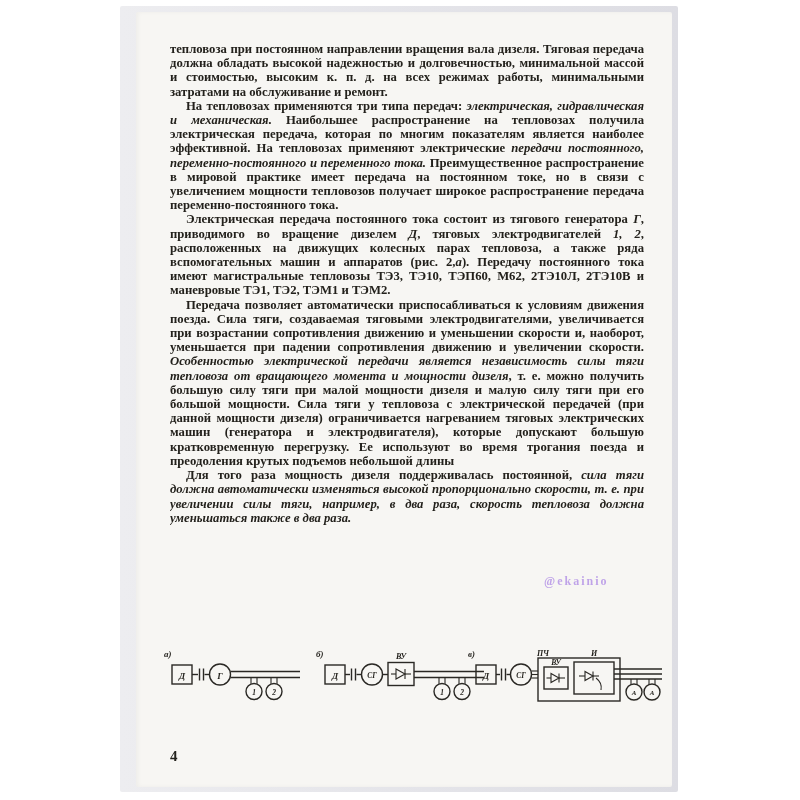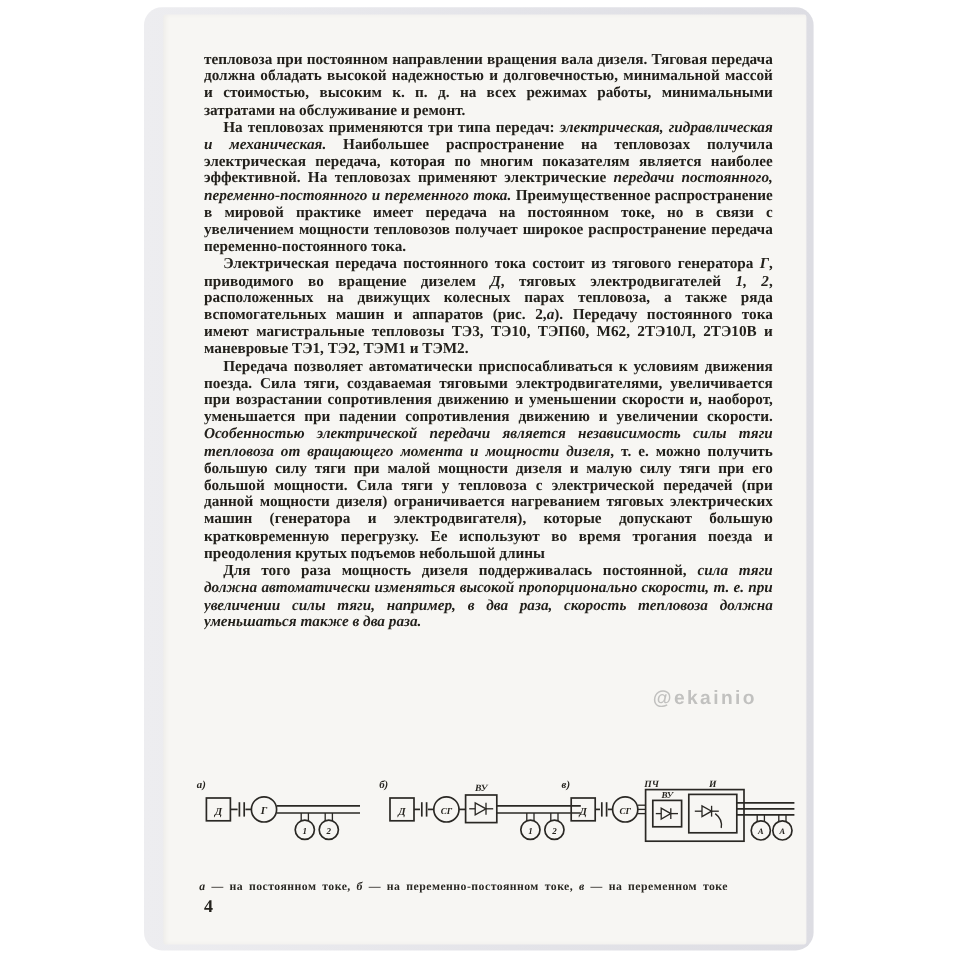--- a/index.html
+++ b/index.html
@@ -1,38 +1,38 @@
 <!DOCTYPE html>
 <html><head>
 <meta charset="utf-8">
 <style>
   html,body{margin:0;padding:0;width:800px;height:800px;overflow:hidden;background:#ffffff;}
   body{position:relative;font-family:"Liberation Serif","DejaVu Serif",serif;}
   .scan{position:absolute;left:120px;top:6px;width:558px;height:786px;
         background:linear-gradient(to right,#ededf0,#e4e4e9 55%,#dddde3);
-        border-radius:15px;}
+        border-radius:2px;}
   .page-inner{position:absolute;left:16px;top:6px;right:6px;bottom:5px;
         background:#f7f6f3;border-radius:2px;
         box-shadow:inset 2px 0 4px rgba(0,0,0,0.04);}
   .text-block{position:absolute;left:34px;top:30px;width:474px;height:604px;
         overflow:hidden;color:#23211c;font-size:12.7px;line-height:14.2px;
         font-weight:bold;text-align:justify;}
   .para{margin:0;}
   .para.ind{text-indent:16px;}
   .it{font-style:italic;}
   .figure-svg{position:absolute;left:26px;top:636px;overflow:visible;}
   .fig-caption{position:absolute;left:34px;top:700px;width:474px;text-align:center;
         color:#26241f;font-size:13px;font-weight:bold;letter-spacing:1px;}
   .fig-legend{position:absolute;left:30px;top:722px;width:486px;color:#2a2823;
         font-size:9.8px;font-weight:bold;letter-spacing:0.4px;word-spacing:2px;}
   .page-number{position:absolute;left:34px;top:736px;color:#23211c;
         font-size:15px;font-weight:bold;}
-  .watermark{position:absolute;left:408px;top:562px;color:#737373;opacity:0.4;
-        font-family:Liberation Sans, sans-serif;
-        font-size:16px;font-weight:bold;letter-spacing:2px;}
+  .watermark{position:absolute;left:408px;top:562px;color:#6d28d9;opacity:0.4;
+        font-family:Liberation Serif, serif;
+        font-size:12px;font-weight:bold;letter-spacing:2px;}
   svg .ln{stroke:#2a2824;stroke-width:1.4;fill:none;}
   svg .thin{stroke:#2a2824;stroke-width:1.1;fill:none;}
   svg text{fill:#26241f;font-family:"Liberation Serif","DejaVu Serif",serif;
         font-weight:bold;font-style:italic;}
 </style>
 </head>
 <body>
 
 <div class="scan">
   <div class="page-inner">
@@ -135,17 +135,16 @@
         <line class="thin" x1="475" y1="31" x2="475" y2="36.5"></line>
         <circle class="ln" cx="472" cy="44" r="8"></circle>
         <text x="472" y="47" font-size="7" text-anchor="middle">А</text>
         <line class="thin" x1="487" y1="31" x2="487" y2="36.5"></line>
         <line class="thin" x1="493" y1="31" x2="493" y2="36.5"></line>
         <circle class="ln" cx="490" cy="44" r="8"></circle>
         <text x="490" y="47" font-size="7" text-anchor="middle">А</text>
       </g>
     </svg>
 
-    <div class="fig-legend"><span class="it">а</span><span> — на постоянном токе, </span><span class="it">б</span><span> — на переменно-постоянном токе, </span><span class="it">в</span><span> — на переменном токе</span></div>
     <div class="page-number">4</div>
 
   </div>
 </div>
 
 </body></html>

